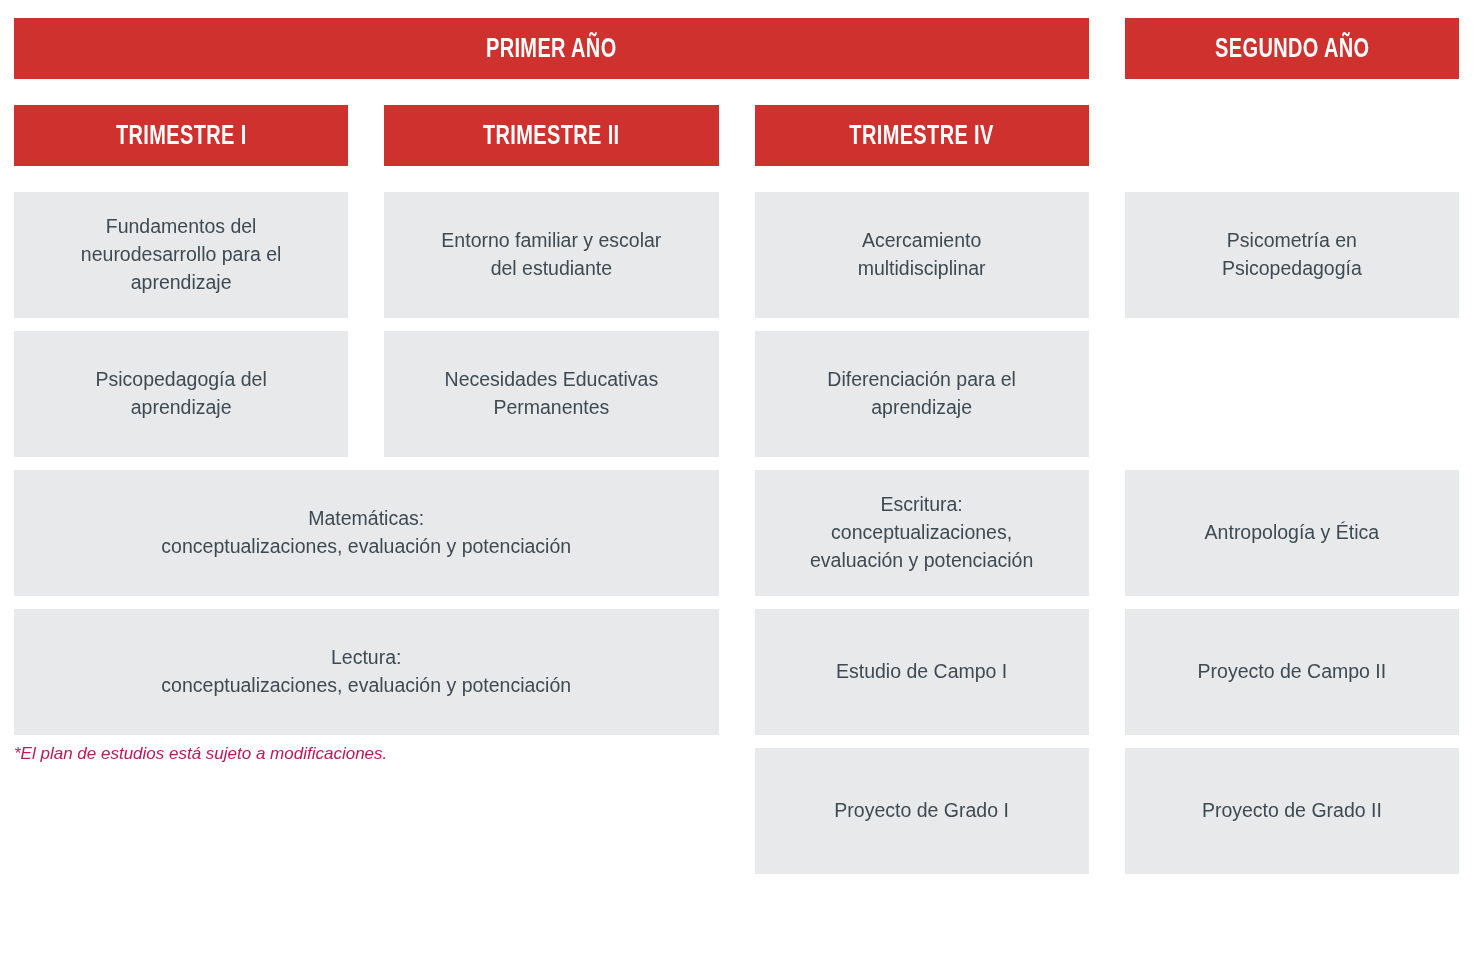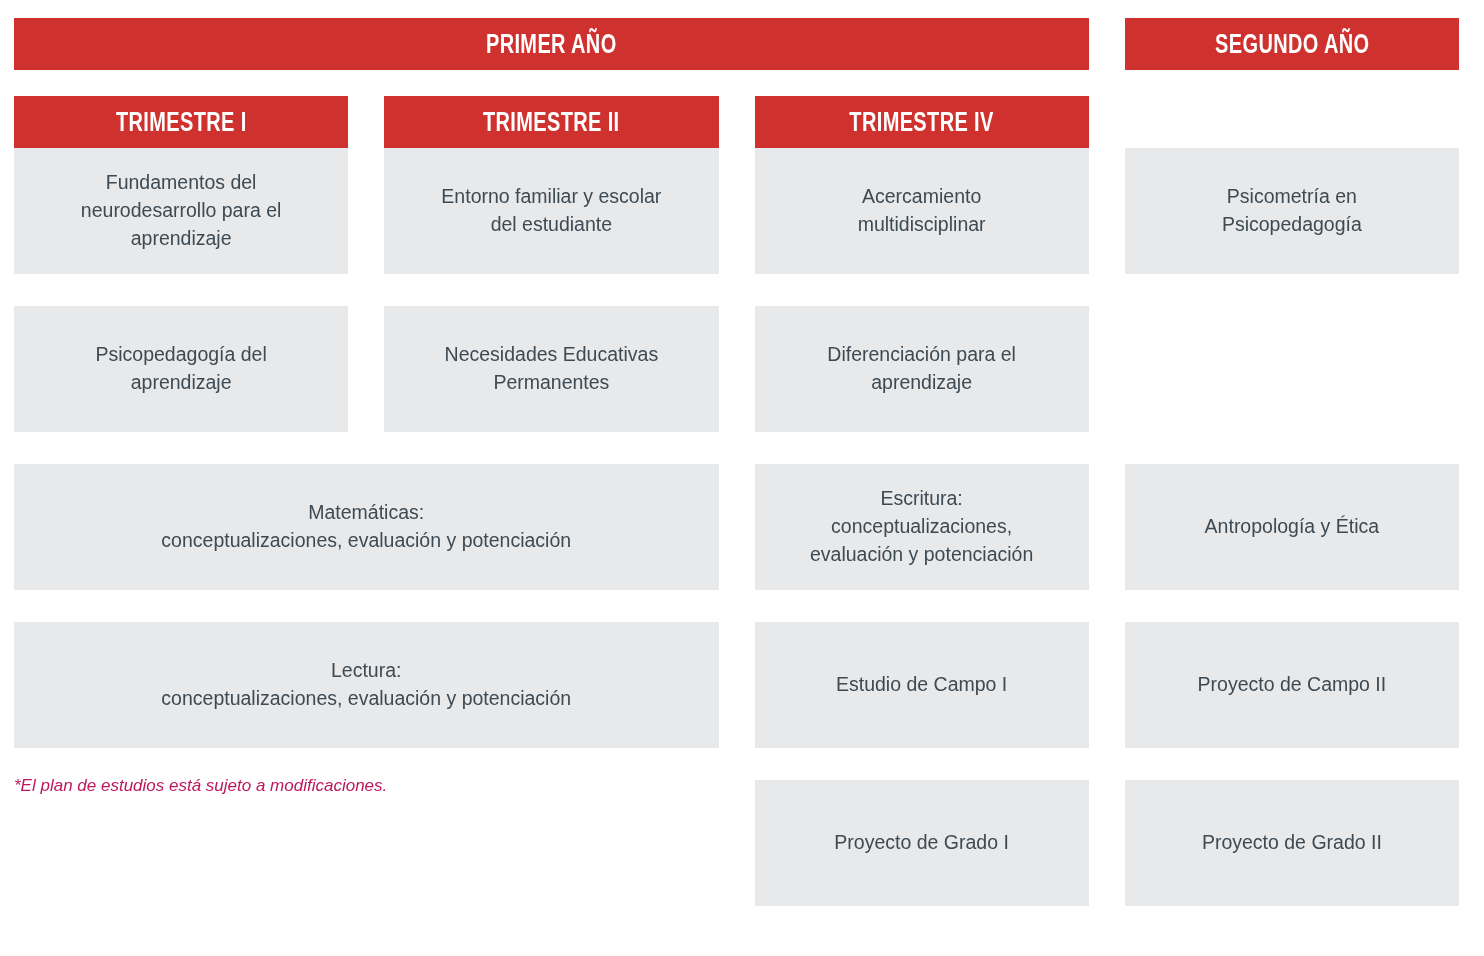--- a/index.html
+++ b/index.html
@@ -16,43 +16,43 @@
     box-sizing: border-box;
     padding: 18px 25px 0 14px;
     overflow: hidden;
   }
   .grid {
     display: grid;
     grid-template-columns: repeat(4, 1fr);
     column-gap: 36px;
   }
   .year-row    { margin-bottom: 26px; }
-  .trim-row    { }
+  .trim-row    { margin-bottom: 26px; }
   .bar {
     background: #CF312E;
-    height: 52px;
+    height: 61px;
     display: flex;
     align-items: center;
     justify-content: center;
     text-align: center;
   }
   .bar .bar-label {
     display: inline-block;
     color: #ffffff;
     font-weight: bold;
     font-size: 27px;
     letter-spacing: 0.5px;
     white-space: nowrap;
     transform: scaleX(0.74);
     transform-origin: center;
   }
   .span-3 { grid-column: span 3; }
   .span-2 { grid-column: span 2; }
   .courses {
-    row-gap: 32px;
+    row-gap: 13px;
     grid-auto-rows: 126px;
   }
   .course {
     background: #E8E9EA;
     display: flex;
     align-items: center;
     justify-content: center;
     text-align: center;
     padding: 0 14px;
     box-sizing: border-box;

